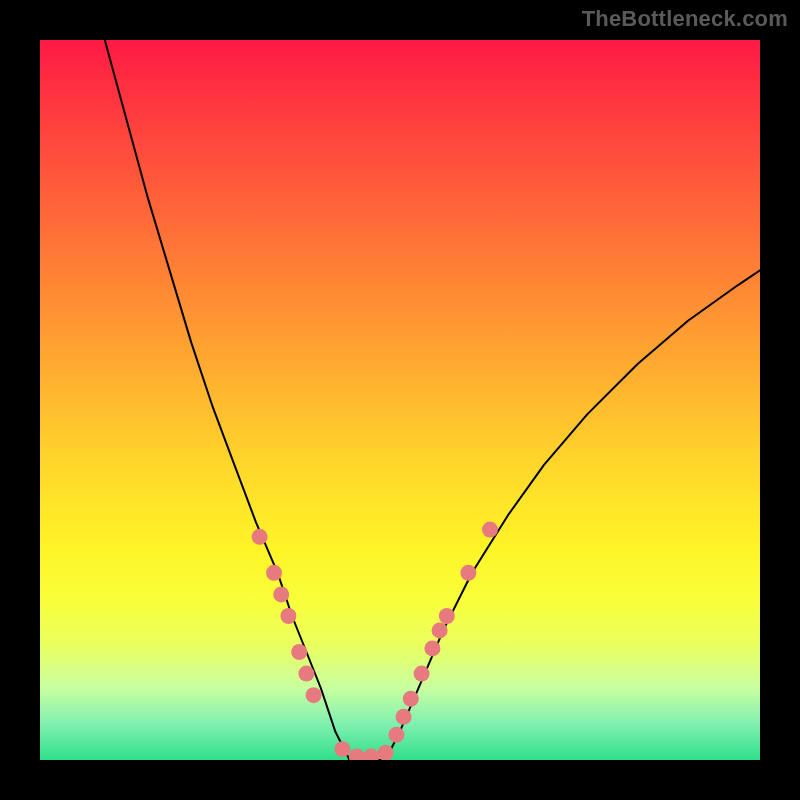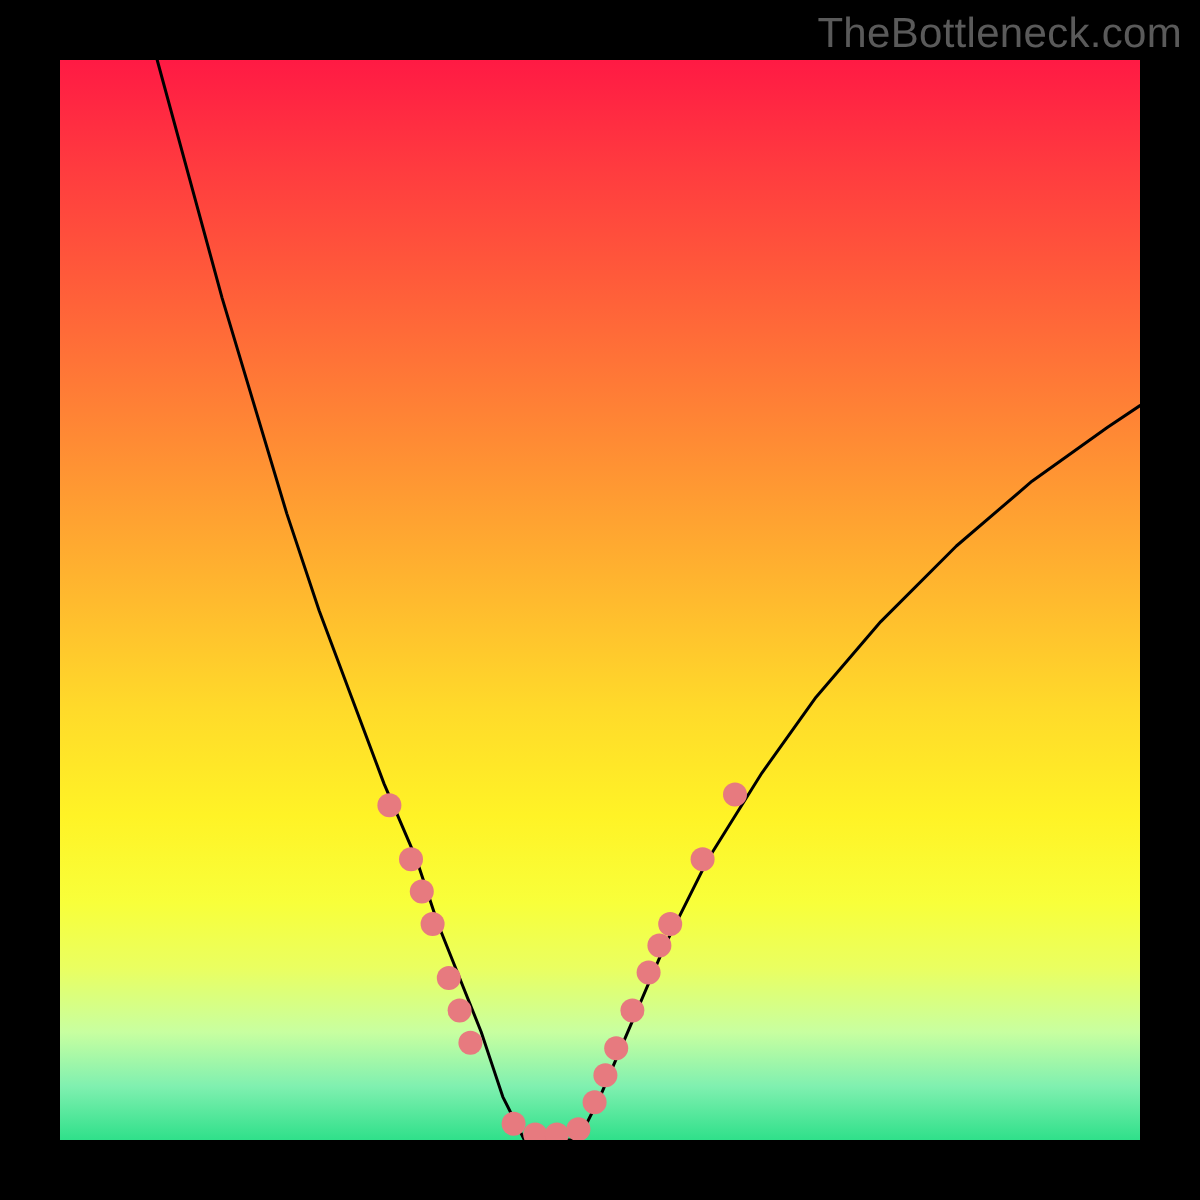--- a/index.html
+++ b/index.html
@@ -15,22 +15,22 @@
     position: relative;
     width: 800px;
     height: 800px;
     background: #000;
   }
   .watermark {
     position: absolute;
     top: 6px;
     right: 12px;
     color: #5a5a5a;
-    font-size: 28px;
-    font-weight: 400;
+    font-size: 22px;
+    font-weight: 700;
     letter-spacing: 0.2px;
     z-index: 5;
   }
   .plot-area {
     position: absolute;
     left: 40px;
     top: 40px;
     width: 720px;
     height: 720px;
     overflow: hidden;

